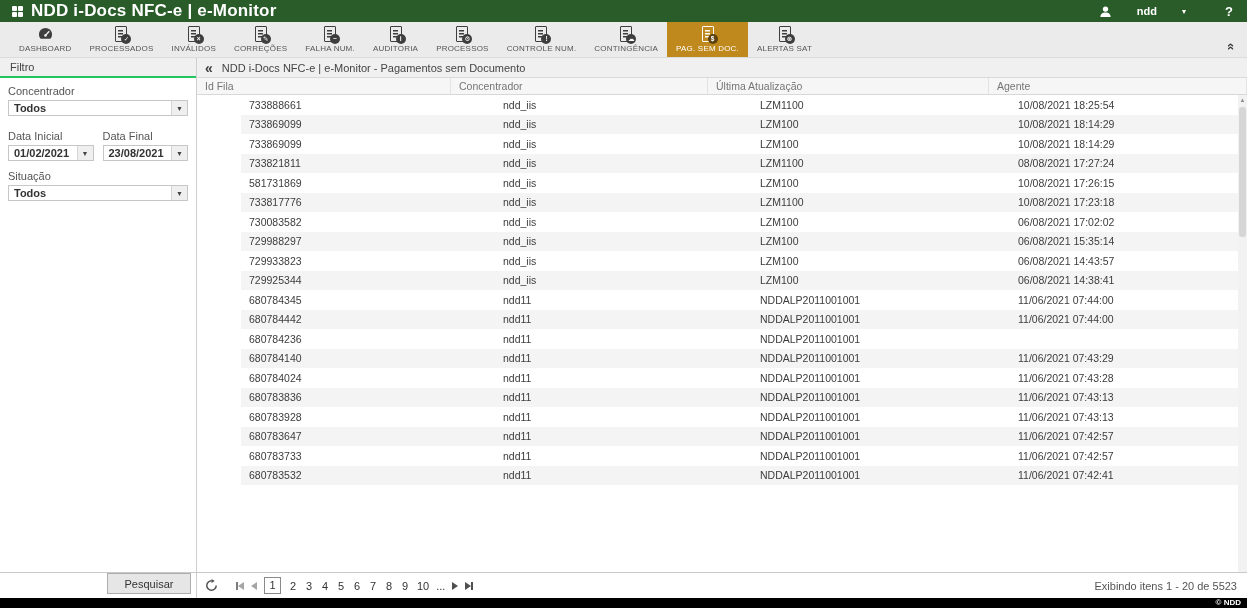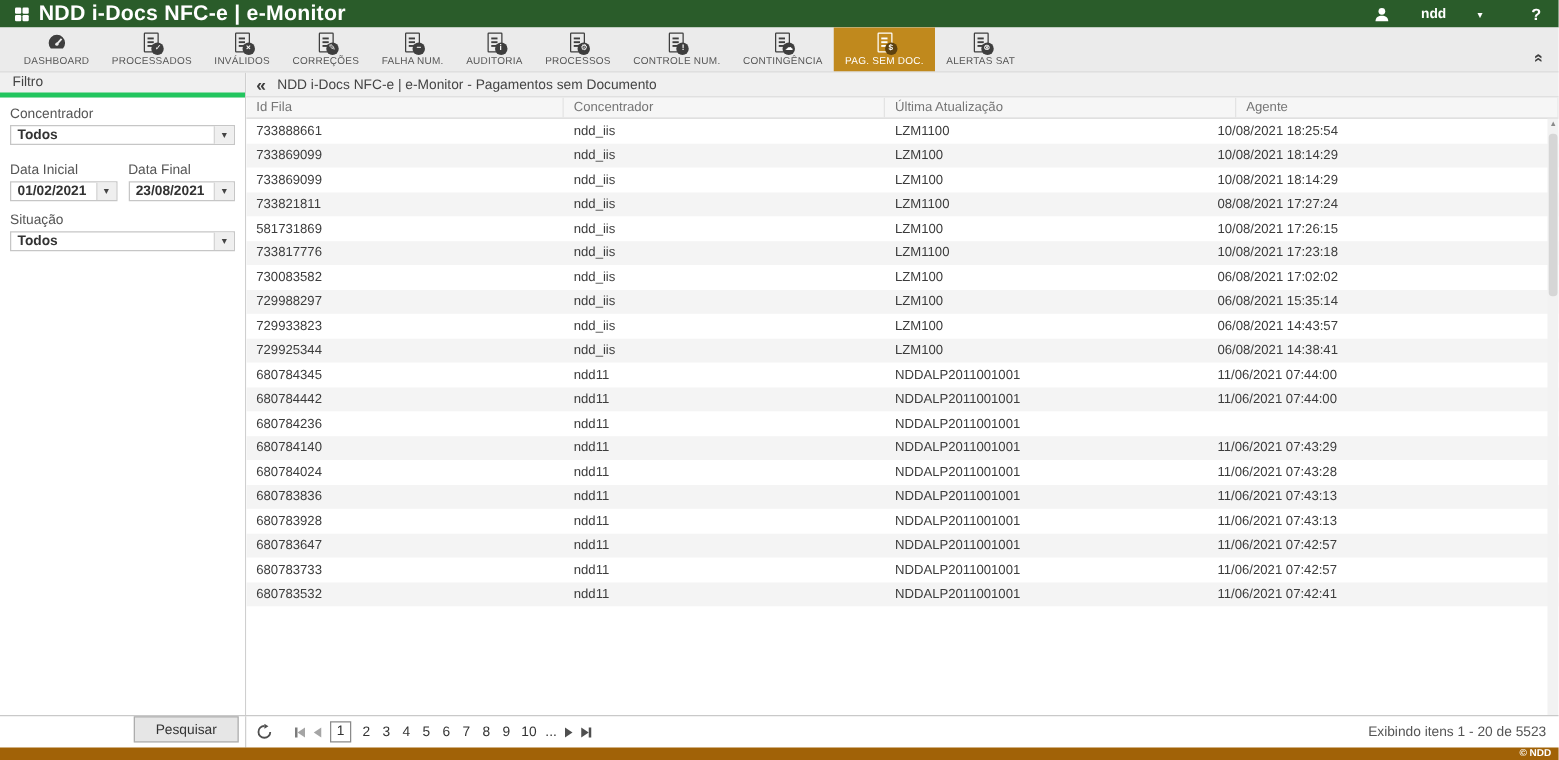--- a/index.html
+++ b/index.html
@@ -42,21 +42,21 @@
          linear-gradient(#fff,#fff) 2px 6px/5px 1.5px no-repeat,
          linear-gradient(#fff,#fff) 2px 9px/5px 1.5px no-repeat; }
   .tb-item.active .badge { background:#5d4210; }
   .toolbar-collapse { position:absolute; right:12px; bottom:4px; color:#3e3e3e; cursor:pointer;
                       font-size:13px; font-weight:bold; transform:rotate(90deg); line-height:1; }
 
   
   .main { flex:1 1 auto; display:flex; min-height:0; }
   .left-panel { width:197px; flex:0 0 197px; border-right:1px solid #cfcfcf; display:flex;
                 flex-direction:column; background:#fff; }
-  .panel-header { height:20px; flex:0 0 20px; background:#f0f0f0; border-bottom:4px solid #22c55e;
+  .panel-header { height:20px; flex:0 0 20px; background:#f0f0f0; border-bottom:2px solid #22c55e;
                   font-size:11px; color:#444; display:flex; align-items:center; padding:0 10px; }
   .panel-body { padding:7px 8px; font-size:11px; color:#555; }
   .field-label { margin:5px 0 3px; }
   .combo { height:16px; border:1px solid #c6c6c6; background:#fff; display:flex; align-items:center;
            cursor:pointer; }
   .combo-value { flex:1; font-size:11px; font-weight:bold; color:#333; padding:0 5px; white-space:nowrap;
                  overflow:hidden; }
   .combo-btn { width:16px; height:100%; background:#efefef; border-left:1px solid #d5d5d5;
                display:flex; align-items:center; justify-content:center; font-size:7px; color:#444; }
   .date-row { display:flex; gap:9px; }
@@ -66,21 +66,21 @@
   .right-panel { flex:1; display:flex; flex-direction:column; min-width:0; background:#fff; }
   .breadcrumb-bar { height:20px; flex:0 0 20px; background:#f0f0f0; border-bottom:1px solid #dadada;
                     display:flex; align-items:center; padding:0 8px; gap:9px; }
   .back-icon { font-size:14px; font-weight:bold; color:#3e3e3e; cursor:pointer; line-height:1; }
   .breadcrumb-title { font-size:11px; color:#444; }
 
   .table-wrap { flex:1; position:relative; overflow:hidden; display:flex; flex-direction:column; }
   .thead { display:flex; height:17px; flex:0 0 17px; background:#f6f6f6; border-bottom:1px solid #d8d8d8; }
   .th { font-size:10.5px; color:#757575; padding:2px 0 0 8px; border-right:1px solid #e3e3e3;
         white-space:nowrap; overflow:hidden; cursor:pointer; }
-  .tr { display:flex; height:19.5px; align-items:center; cursor:default; }
+  .tr { display:flex; height:19.5px; align-items:center; cursor:default;margin-left:44px; }
   .tr:nth-child(even) { background:#f4f4f4; }
   .td { font-size:10.5px; color:#3c3c3c; padding-left:8px; white-space:nowrap; overflow:hidden; }
   .c0 { width:254px; } .c1 { width:257px; } .c2 { width:258px; } .c3 { flex:1; }
   .vscroll { position:absolute; top:17px; right:0; bottom:0; width:9px; background:#f2f2f2; }
   .vscroll .arr { display:block; text-align:center; font-size:6px; color:#8a8a8a; padding-top:2px; }
   .vscroll .thumb { position:absolute; top:12px; left:1px; width:7px; height:130px; background:#d6d6d6;
                     border-radius:3px; }
 
   
   .bottombar { height:26px; flex:0 0 26px; border-top:1px solid #c9c9c9; display:flex; background:#fff; }
@@ -98,21 +98,21 @@
   .tri.dim.left { border-right-color:#a5a5a5; }
   .navbar-line { width:2px; height:8px; background:#7c7c7c; }
   .navbar-line.dark { background:#4f4f4f; }
   .page-num { font-size:11px; color:#333; cursor:pointer; min-width:8px; text-align:center; }
   .page-num.current { border:1px solid #8a8a8a; background:#fff; width:17px; height:17px;
                       line-height:15px; cursor:default; }
   .ellipsis { font-size:11px; color:#333; }
   .pager-status { margin-left:auto; font-size:11px; color:#555; }
 
   
-  .footer { height:10px; flex:0 0 10px; background:#a16207; display:flex; align-items:center;
+  .footer { height:10px; flex:0 0 10px; background:#000000; display:flex; align-items:center;
             justify-content:flex-end; padding:0 6px; }
   .footer-text { color:#fff; font-size:8px; font-weight:bold; line-height:1; }
 </style>
 </head>
 <body>
 
 <div class="titlebar">
   <span class="grid-icon">
       <span></span>
       <span></span>

